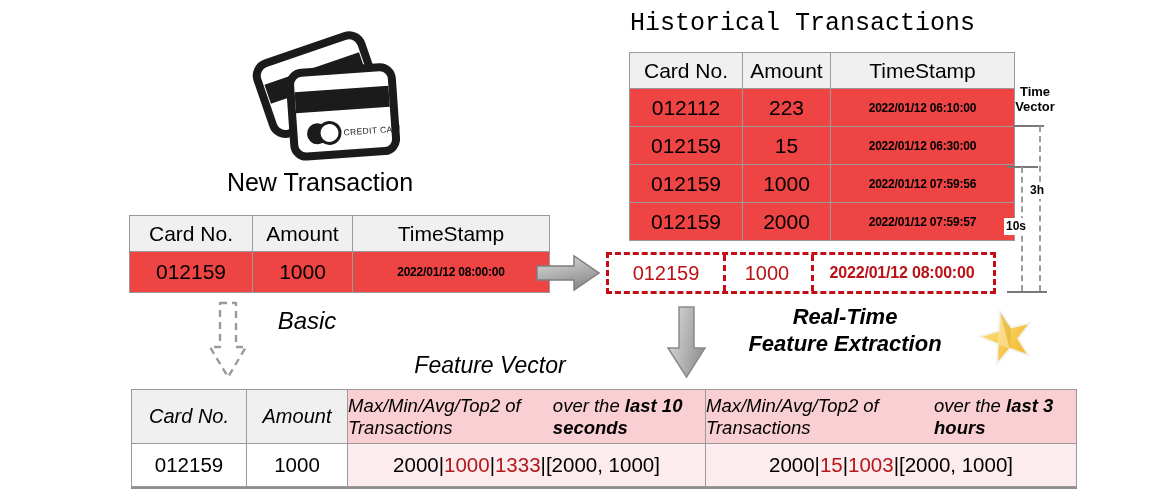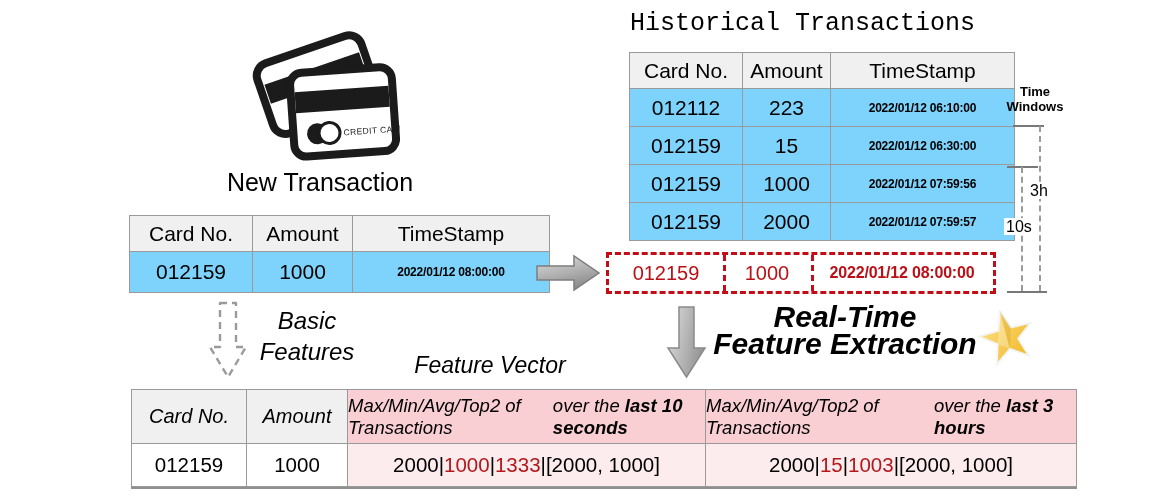--- a/index.html
+++ b/index.html
@@ -6,46 +6,46 @@
   html,body { background:#ffffff; }
   .canvas {
     position:relative; width:1175px; height:499px; background:#ffffff;
     font-family:"Liberation Sans","DejaVu Sans",sans-serif; color:#000; overflow:hidden;
   }
   .abs { position:absolute; }
 
   
   .tbl { display:grid; border-top:1px solid #9a9a9a; border-left:1px solid #9a9a9a; background:#fff;margin-left:19px; }
   .cell { border-right:1px solid #9a9a9a; border-bottom:1px solid #9a9a9a;
-          display:flex; align-items:center; justify-content:center; background:#7dd3fc; }
+          display:flex; align-items:center; justify-content:center; background:#ef4444; }
   .th { background:#f0f0f0; font-size:21px; }
   .td { font-size:21px; }
   .ts { font-size:12px; font-weight:600; letter-spacing:-0.2px; }
 
   .nt-table { left:110px; top:215px; grid-template-columns:123px 100px 197px; grid-template-rows:36px 41px; }
   .hist-table { left:610px; top:52px; grid-template-columns:113px 88px 184px; grid-template-rows:36px 38px 38px 38px 38px; }
 
   .title { font-size:25px; text-align:center; }
 
   
   .tw-label { font-size:13px; font-weight:bold; text-align:center; line-height:15px; }
   .tw-line { width:0; border-left:2px dashed #9b9b9b; }
   .tw-tick { height:2px; background:#787878; }
-  .tw-tag { font-size:16px; font-weight:normal; background:#fff; padding:0 2px; line-height:17px; }
+  .tw-tag { font-size:12px; font-weight:bold; background:#fff; padding:0 2px; line-height:17px; }
 
   
   .xrow { left:606px; top:252px; width:390px; height:42px; border:3px dashed #c30d16; }
   .xdiv { position:absolute; top:0; bottom:0; width:0; border-left:3px dashed #c30d16; }
   .xcell { position:absolute; top:0; bottom:0; display:flex; align-items:center; justify-content:center;
            color:#bb1016; font-size:20px; }
   .xcell.ts { font-size:16px; font-weight:bold; }
 
   .basic-label { font-size:24px; line-height:31px; text-align:center;font-style:italic; }
   .fv-label { font-size:23px; font-style:italic; text-align:center; }
-  .rt-label { font-size:30px; font-style:italic; font-weight:bold; text-align:center; line-height:27px; }
+  .rt-label { font-size:22px; font-style:italic; font-weight:bold; text-align:center; line-height:27px; }
 
   
   .fv-table { left:112px; top:389px; grid-template-columns:115px 101px 358px 371px;
               grid-template-rows:54px 43px; box-shadow:0 2px 0 #8f8f8f; }
   .fv-th { font-style:italic; font-size:20px; background:#f0f0f0; }
   .fv-th-pink { background:#f9cfd4; font-style:italic; font-size:18.5px; flex-direction:row; line-height:22px; }
   .fv-td { font-size:20.5px; background:#fff; }
   .fv-td-pink { background:#fdeced; font-size:20.5px; }
   .red { color:#b3181c; }
   .b { font-weight:bold; }
@@ -108,21 +108,21 @@
     <div class="cell td">1000</div>
     <div class="cell td ts">2022/01/12 07:59:56</div>
 
     <div class="cell td">012159</div>
     <div class="cell td">2000</div>
     <div class="cell td ts">2022/01/12 07:59:57</div>
   </div>
 
   <div class="abs tw-label" style="left:996px; top:84px; width:78px;">
     <div>Time</div>
-    <div>Windows</div>
+    <div>Vector</div>
   </div>
   <div class="abs tw-tick" style="left:1013px; top:125px; width:31px;"></div>
   <div class="abs tw-tick" style="left:1007px; top:166px; width:31px;"></div>
   <div class="abs tw-tick" style="left:1007px; top:291px; width:40px;"></div>
   <div class="abs tw-line" style="left:1039px; top:126px; height:165px;"></div>
   <div class="abs tw-line" style="left:1021px; top:167px; height:124px;"></div>
   <div class="abs tw-tag" style="left:1028px; top:182px;">3h</div>
   <div class="abs tw-tag" style="left:1004px; top:218px;">10s</div>
 
   <div class="abs xrow">
@@ -131,21 +131,20 @@
     <div class="xcell" style="left:0; width:114px;">012159</div>
     <div class="xcell" style="left:114px; width:88px;">1000</div>
     <div class="xcell ts" style="left:202px; right:0;">2022/01/12 08:00:00</div>
   </div>
 
   <svg class="abs" style="left:206px; top:301px;" width="44" height="80" viewBox="0 0 44 80">
     <path d="M14 2 L30 2 L30 46 L40 46 L22 76 L4 46 L14 46 Z" fill="none" stroke="#9a9a9a" stroke-width="2.4" stroke-dasharray="7 5" stroke-linejoin="round"></path>
   </svg>
   <div class="abs basic-label" style="left:246px; top:305px; width:122px;">
     <div>Basic</div>
-    <div>Features</div>
   </div>
 
   <div class="abs fv-label" style="left:400px; top:352px; width:180px;">Feature Vector</div>
 
   <svg class="abs" style="left:666px; top:306px;" width="42" height="74" viewBox="0 0 42 74">
     <defs>
       <linearGradient id="gD" x1="0" y1="0" x2="1" y2="0.35">
         <stop offset="0" stop-color="#e0e0e0"></stop>
           <stop offset="1" stop-color="#969696"></stop>
       </linearGradient>

